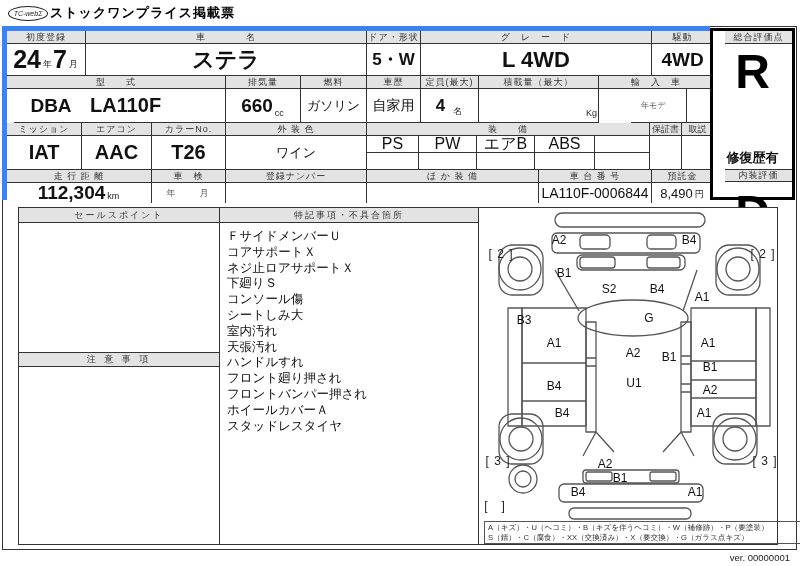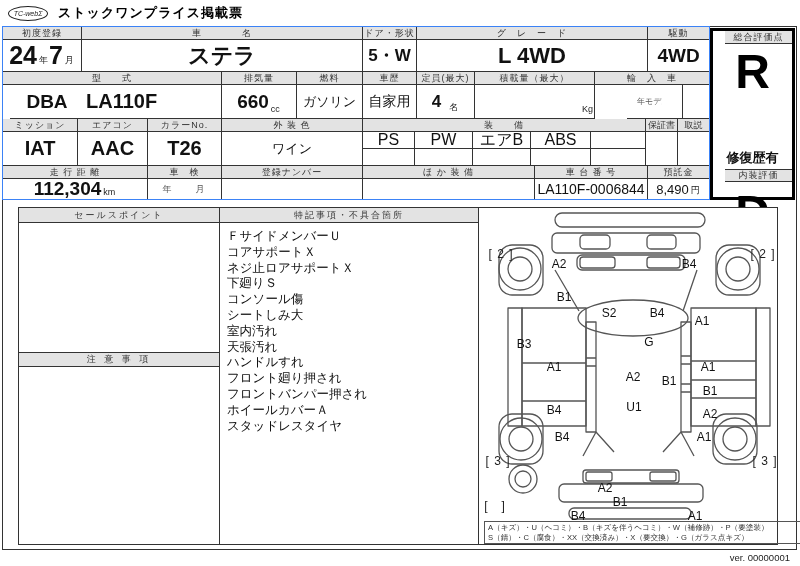--- a/index.html
+++ b/index.html
@@ -2,30 +2,30 @@
 <html><head>
 <meta charset="utf-8">
 <style>
   * { margin:0; padding:0; box-sizing:border-box; }
   html,body { background:#fff; }
   #page {
     position:relative; width:800px; height:566px; background:#fff;
     font-family:"Liberation Sans","DejaVu Sans",sans-serif; color:#111; overflow:hidden;
   }
   
-  .logo-row { position:absolute; left:8px; top:4px; display:flex; align-items:center; gap:10px; }
+  .logo-row { position:absolute; left:8px; top:4px; display:flex; align-items:center; gap:2px; }
   .logo-oval {
     display:inline-flex; align-items:center; justify-content:center;
     width:40px; height:15px; border:1.5px solid #222; border-radius:50%;
     font-size:7px; font-style:italic; color:#222; letter-spacing:0;
   }
   .doc-title { font-size:13px; font-weight:bold; color:#000; letter-spacing:1px; }
   .sheet-border { position:absolute; left:2px; top:26px; width:795px; height:524px; border:1.5px solid #333; }
   
-  #main-table { position:absolute; left:2px; top:26px; width:708px; height:174px; border:1px solid #3b82f6; background:#fff; }
+  #main-table { position:absolute; left:2px; top:26px; width:708px; height:174px; border:5px solid #3b82f6; background:#fff; }
   .cell { position:absolute; border-right:1px solid #333; border-bottom:1px solid #333; display:flex; align-items:center; justify-content:center; overflow:hidden; }
   .hd { background:#e3e3e3; font-size:9px; color:#333; letter-spacing:1px; white-space:nowrap; }
   .vl { background:#fff; }
   .noborder-r { border-right:none; }
   .f25 { font-size:25px; font-weight:600; }
   .f22 { font-size:22px; font-weight:600; }
   .f20 { font-size:20px; font-weight:600; }
   .f19 { font-size:19px; font-weight:600; }
   .f17 { font-size:17px; font-weight:600; }
   .f14 { font-size:14px; font-weight:500; }
@@ -42,21 +42,21 @@
   
   .box { position:absolute; border:1px solid #333; background:#fff; }
   .strip { background:#e3e3e3; border-bottom:1px solid #333; font-size:9px; color:#333; display:flex; align-items:center; justify-content:center; height:15px; letter-spacing:2px; }
   .strip2 { position:absolute; left:0; right:0; background:#e3e3e3; border-top:1px solid #333; border-bottom:1px solid #333; font-size:9px; color:#333; display:flex; align-items:center; justify-content:center; height:15px; letter-spacing:3px; }
   #defect-list { padding:6px 0 0 7px; }
   .defect-item { font-size:12.5px; line-height:15.8px; color:#111; font-weight:500; white-space:nowrap; }
   
   #diagram-box { position:absolute; left:478px; top:207px; width:300px; height:338px; border:1px solid #333; background:#fff; }
   #car-svg { position:absolute; left:0; top:0; }
   #marker-layer { position:absolute; left:0; top:0; width:298px; height:312px; }
-  .marker { position:absolute; transform:translate(-50%,-50%); font-size:12px; font-weight:500; color:#111; white-space:nowrap; z-index:2;margin-top:24px; }
+  .marker { position:absolute; transform:translate(-50%,-50%); font-size:12px; font-weight:500; color:#111; white-space:nowrap; z-index:2; }
   .bracket { position:absolute; transform:translate(-50%,-50%); font-size:12px; font-weight:500; color:#222; white-space:nowrap; z-index:2; letter-spacing:1px; }
   #legend { position:absolute; left:5px; top:313px; width:336px; height:23px; border:1px solid #555; font-size:7.6px; line-height:10.2px; color:#333; padding:1px 3px; white-space:nowrap; overflow:hidden; }
   .ver { position:absolute; left:690px; top:552px; width:100px; text-align:right; font-size:9.5px; color:#222; }
 </style>
 </head>
 <body>
 <div id="page">
 
   <div class="logo-row">
     <span class="logo-oval">TC-webΣ</span>

